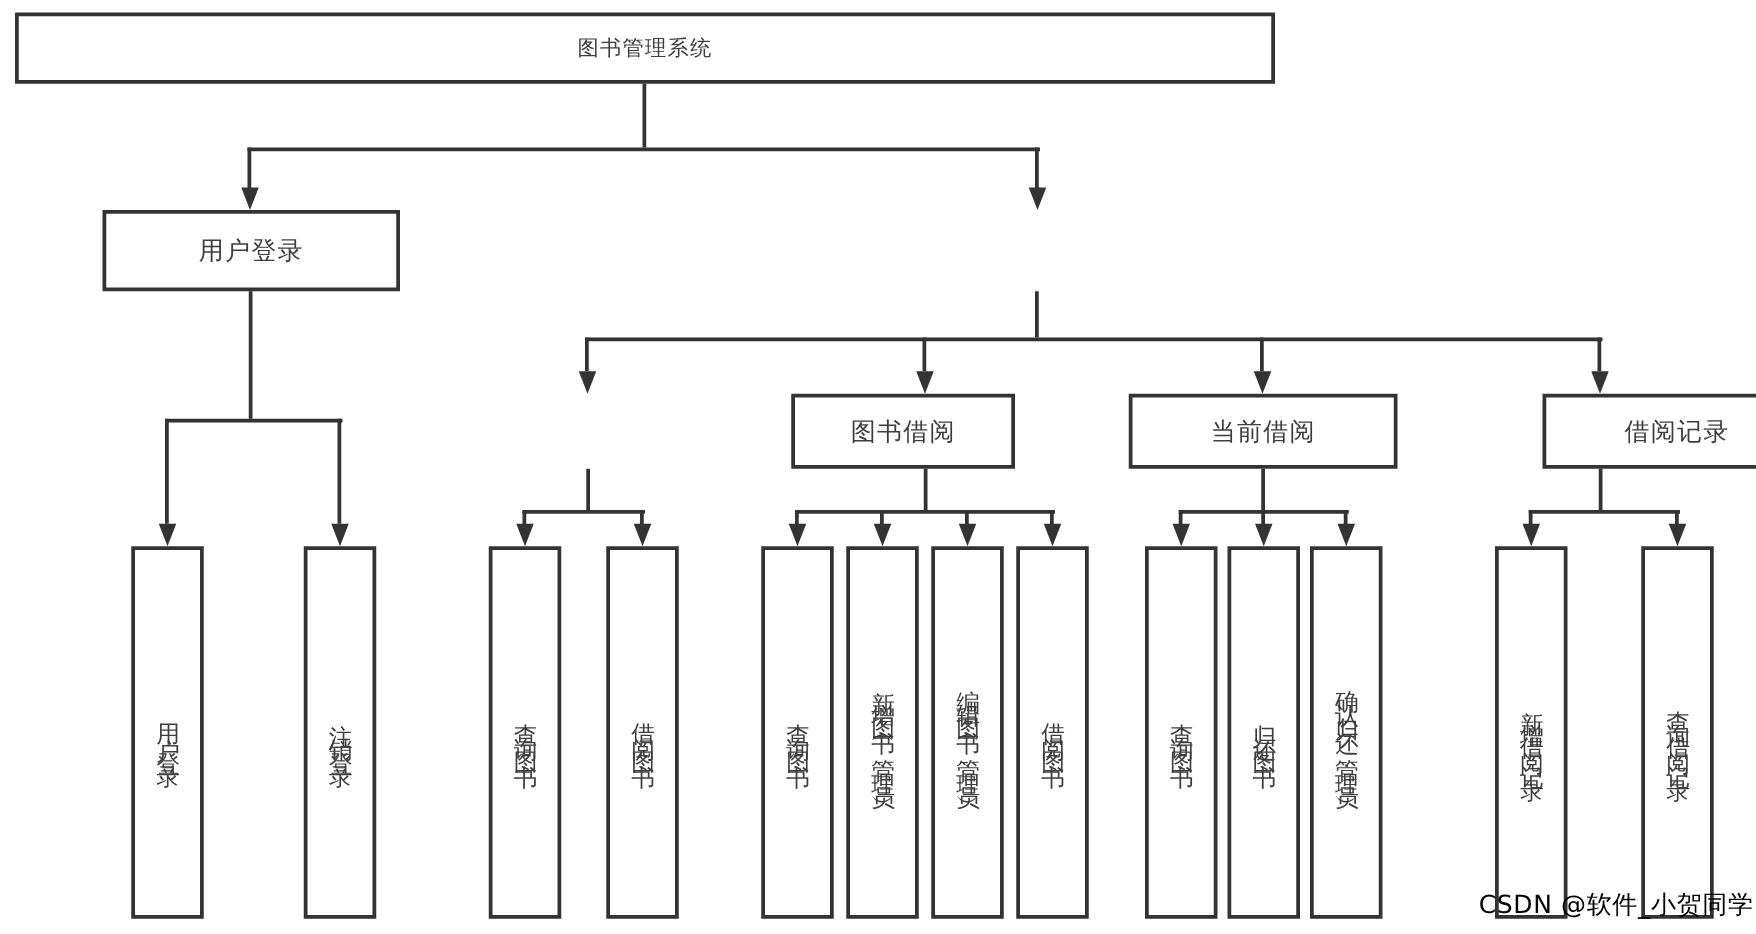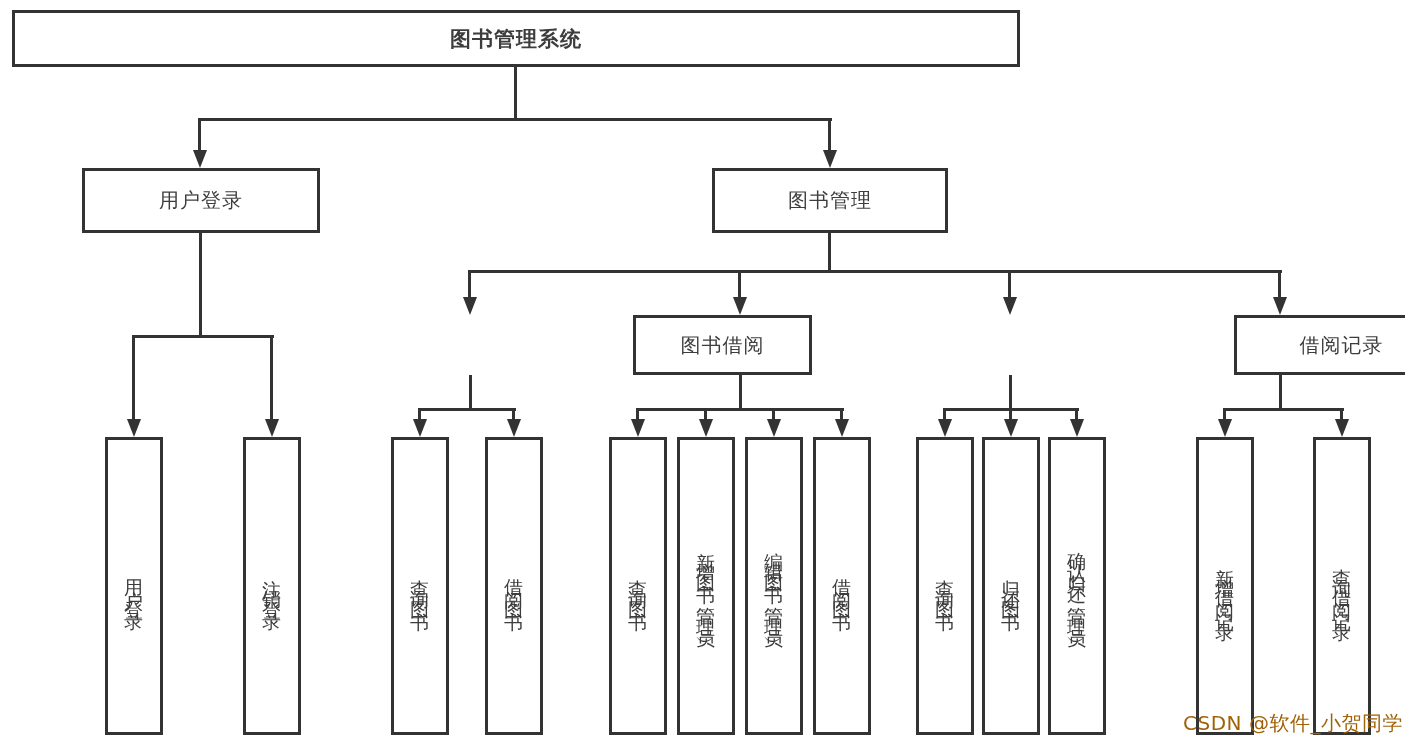--- a/index.html
+++ b/index.html
@@ -6,63 +6,60 @@
   .canvas{
     position:relative;width:1405px;height:747px;background:#ffffff;
     font-family:"DejaVu Sans","Liberation Sans",sans-serif;
     color:#3d3d3d;overflow:hidden;
   }
   .hbox{
     position:absolute;box-sizing:border-box;border:3px solid #333333;background:#ffffff;
     display:flex;align-items:center;justify-content:center;
     font-size:20px;letter-spacing:1px;color:#3d3d3d;
   }
-  .hbox.title{font-size:21px;font-weight:bold;}
+  .hbox.title{font-size:17px;}
   .vbox{
     position:absolute;box-sizing:border-box;border:3px solid #333333;background:#ffffff;
     display:flex;align-items:center;justify-content:center;
     font-size:19px;color:#3d3d3d;
   }
   .vtext{
     writing-mode:vertical-rl;text-orientation:mixed;
     letter-spacing:11px;line-height:1;white-space:nowrap;
   }
   .vl{position:absolute;width:3px;background:#333333;}
   .hl{position:absolute;height:3px;background:#333333;}
   .arr{
     position:absolute;width:0;height:0;
     border-left:7px solid transparent;border-right:7px solid transparent;
     border-top:18px solid #333333;
   }
   .watermark{
     position:absolute;left:1183px;top:710px;z-index:10;
-    font-size:20px;color:#a16207;letter-spacing:0.5px;white-space:nowrap;
+    font-size:20px;color:#000000;letter-spacing:0.5px;white-space:nowrap;
   }
 </style>
 </head>
 <body>
 
 <div class="canvas">
 
   <div class="hbox title" style="left:12px;top:10px;width:1008px;height:57px">
     <span>图书管理系统</span>
   </div>
 
   <div class="vl" style="left:514px;top:67px;height:51px"></div>
   <div class="hl" style="left:198px;top:118px;width:634px"></div>
   <div class="vl" style="left:198px;top:118px;height:33px"></div>
   <div class="arr" style="left:193px;top:150px"></div>
   <div class="vl" style="left:828px;top:118px;height:33px"></div>
   <div class="arr" style="left:823px;top:150px"></div>
 
   <div class="hbox" style="left:82px;top:168px;width:238px;height:65px">
     <span>用户登录</span>
-  </div>
-  <div class="hbox" style="left:712px;top:168px;width:236px;height:65px">
-    <span>图书管理</span>
   </div>
 
   <div class="vl" style="left:199px;top:233px;height:102px"></div>
   <div class="hl" style="left:132px;top:335px;width:142px"></div>
   <div class="vl" style="left:132px;top:335px;height:84px"></div>
   <div class="arr" style="left:127px;top:419px"></div>
   <div class="vl" style="left:270px;top:335px;height:84px"></div>
   <div class="arr" style="left:265px;top:419px"></div>
 
   <div class="vl" style="left:828px;top:233px;height:37px"></div>
@@ -71,20 +68,23 @@
   <div class="arr" style="left:463px;top:297px"></div>
   <div class="vl" style="left:738px;top:270px;height:27px"></div>
   <div class="arr" style="left:733px;top:297px"></div>
   <div class="vl" style="left:1008px;top:270px;height:27px"></div>
   <div class="arr" style="left:1003px;top:297px"></div>
   <div class="vl" style="left:1278px;top:270px;height:27px"></div>
   <div class="arr" style="left:1273px;top:297px"></div>
 
   <div class="hbox" style="left:633px;top:315px;width:179px;height:60px">
     <span>图书借阅</span>
+  </div>
+  <div class="hbox" style="left:903px;top:315px;width:215px;height:60px">
+    <span>当前借阅</span>
   </div>
   <div class="hbox" style="left:1234px;top:315px;width:215px;height:60px">
     <span>借阅记录</span>
   </div>
 
   <div class="vl" style="left:469px;top:375px;height:33px"></div>
   <div class="hl" style="left:418px;top:408px;width:98px"></div>
   <div class="vl" style="left:418px;top:408px;height:12px"></div>
   <div class="arr" style="left:413px;top:419px"></div>
   <div class="vl" style="left:512px;top:408px;height:12px"></div>

